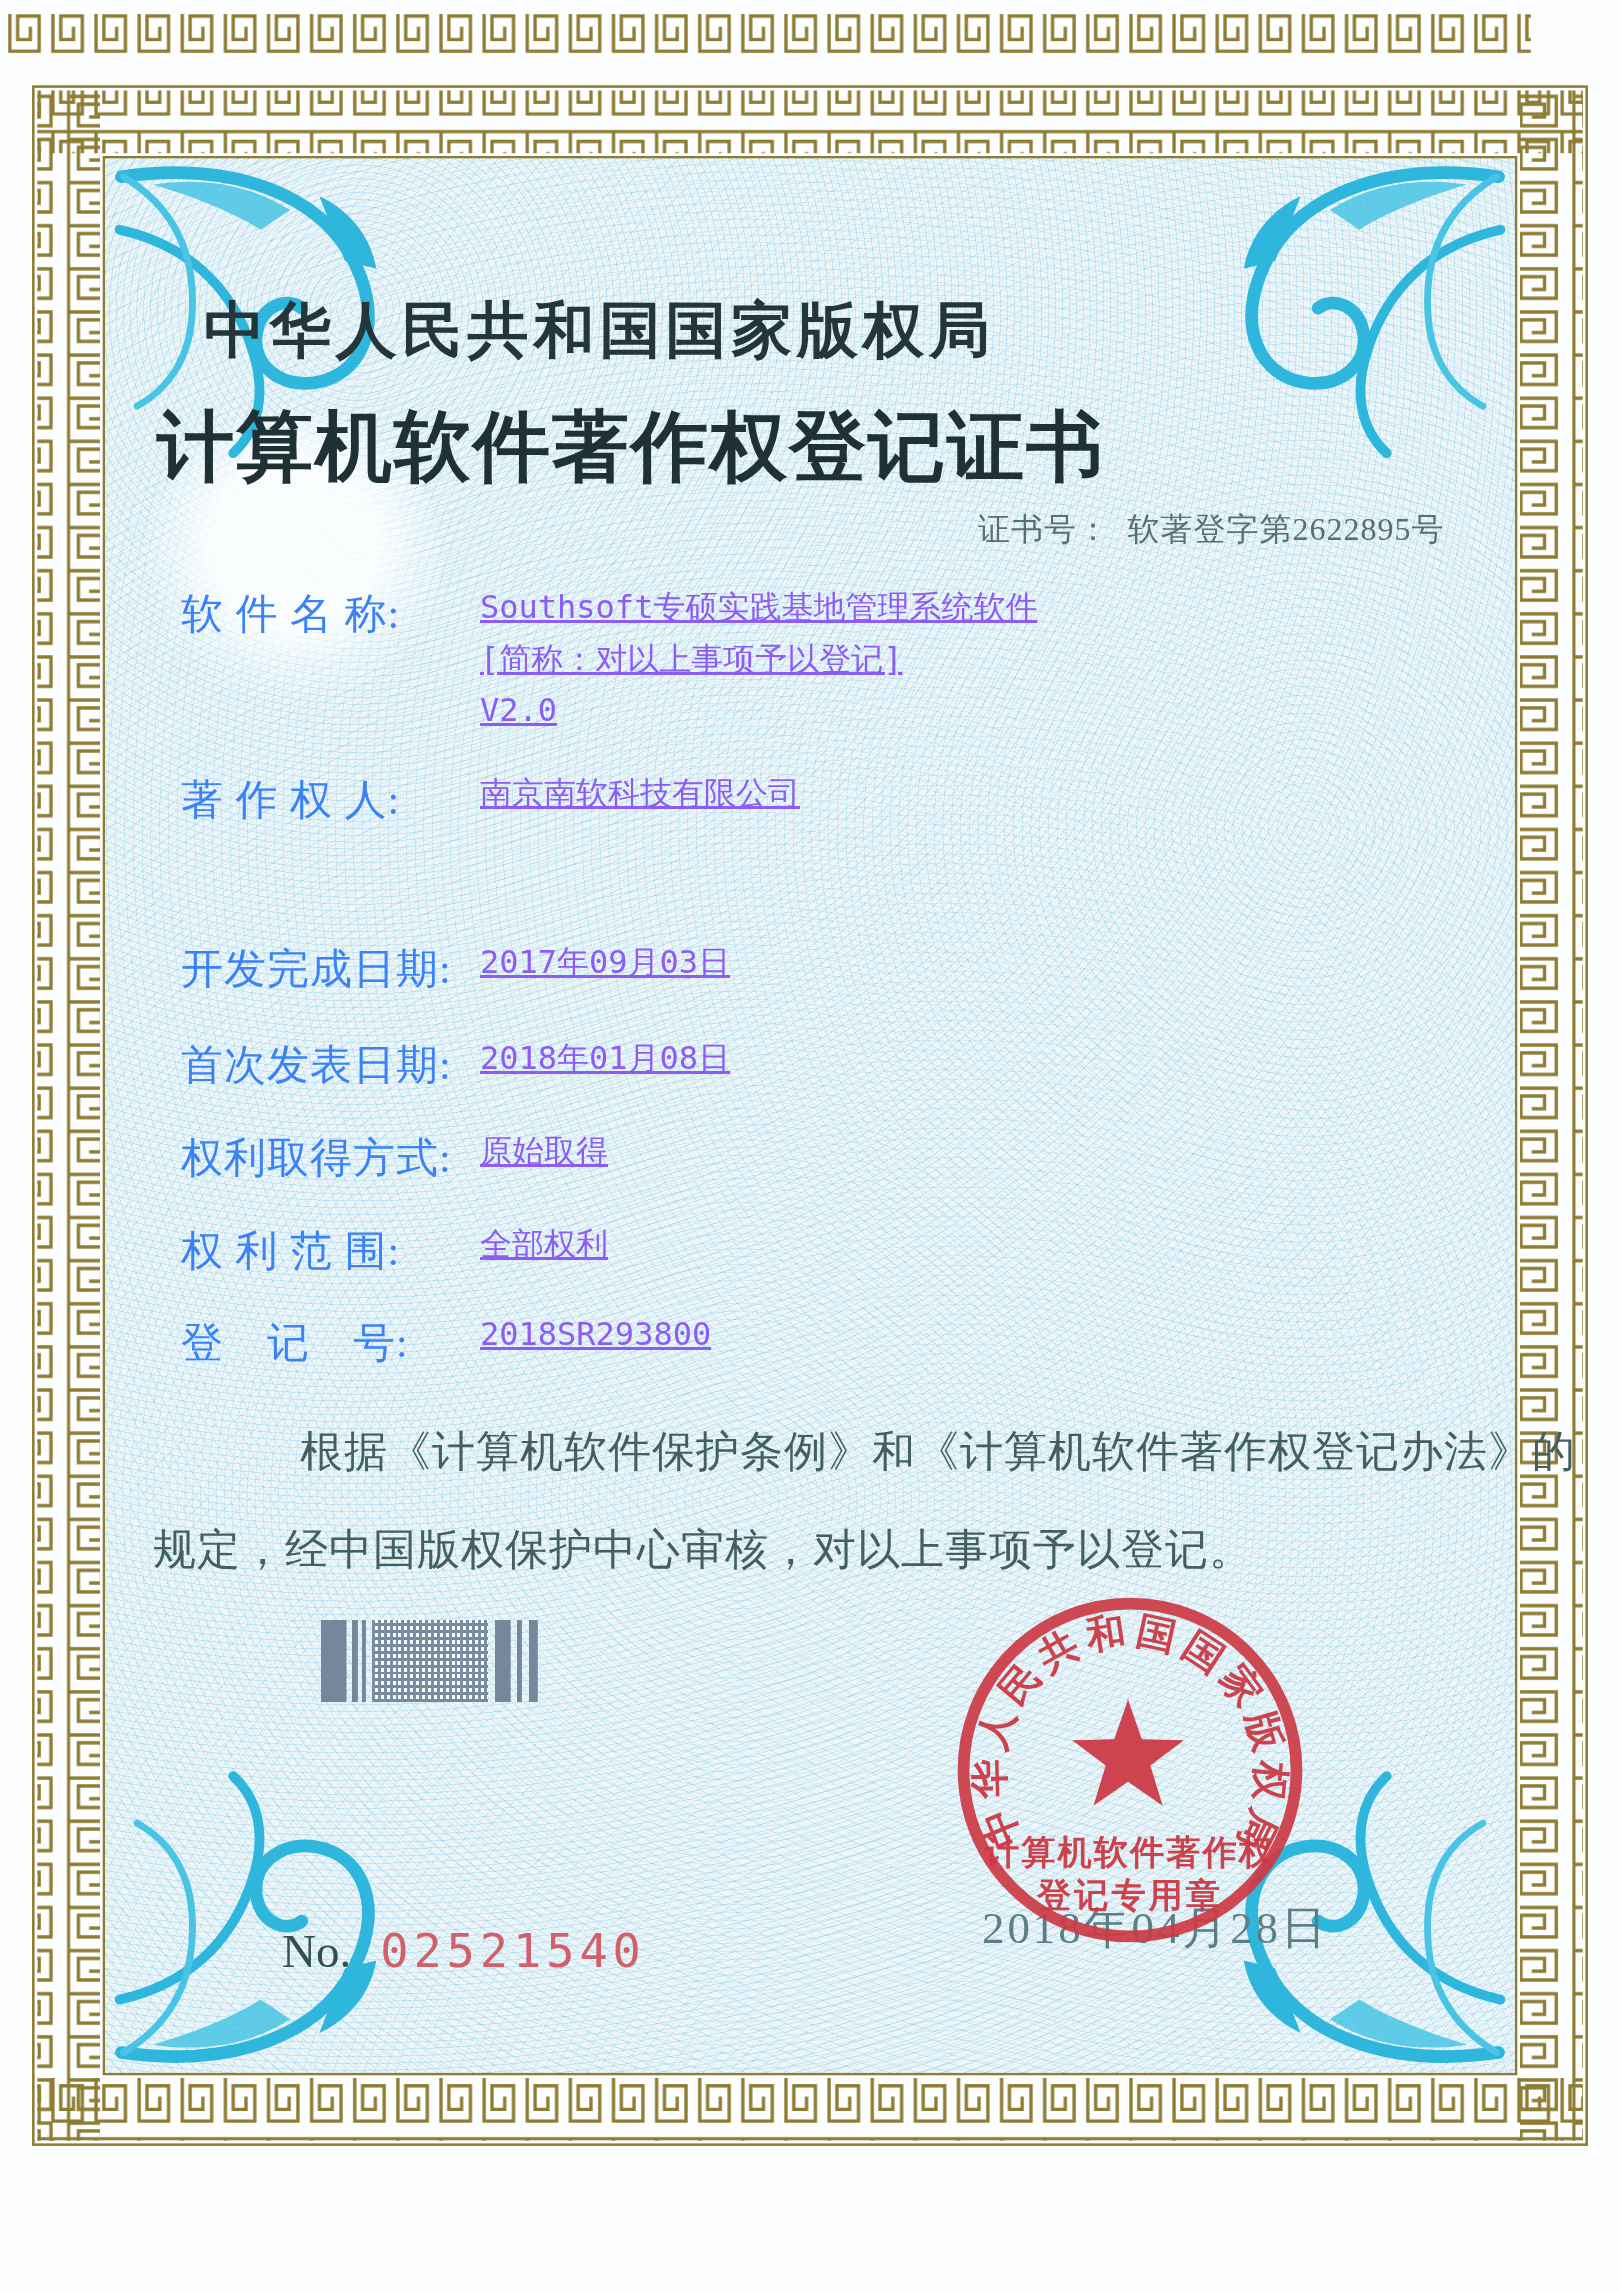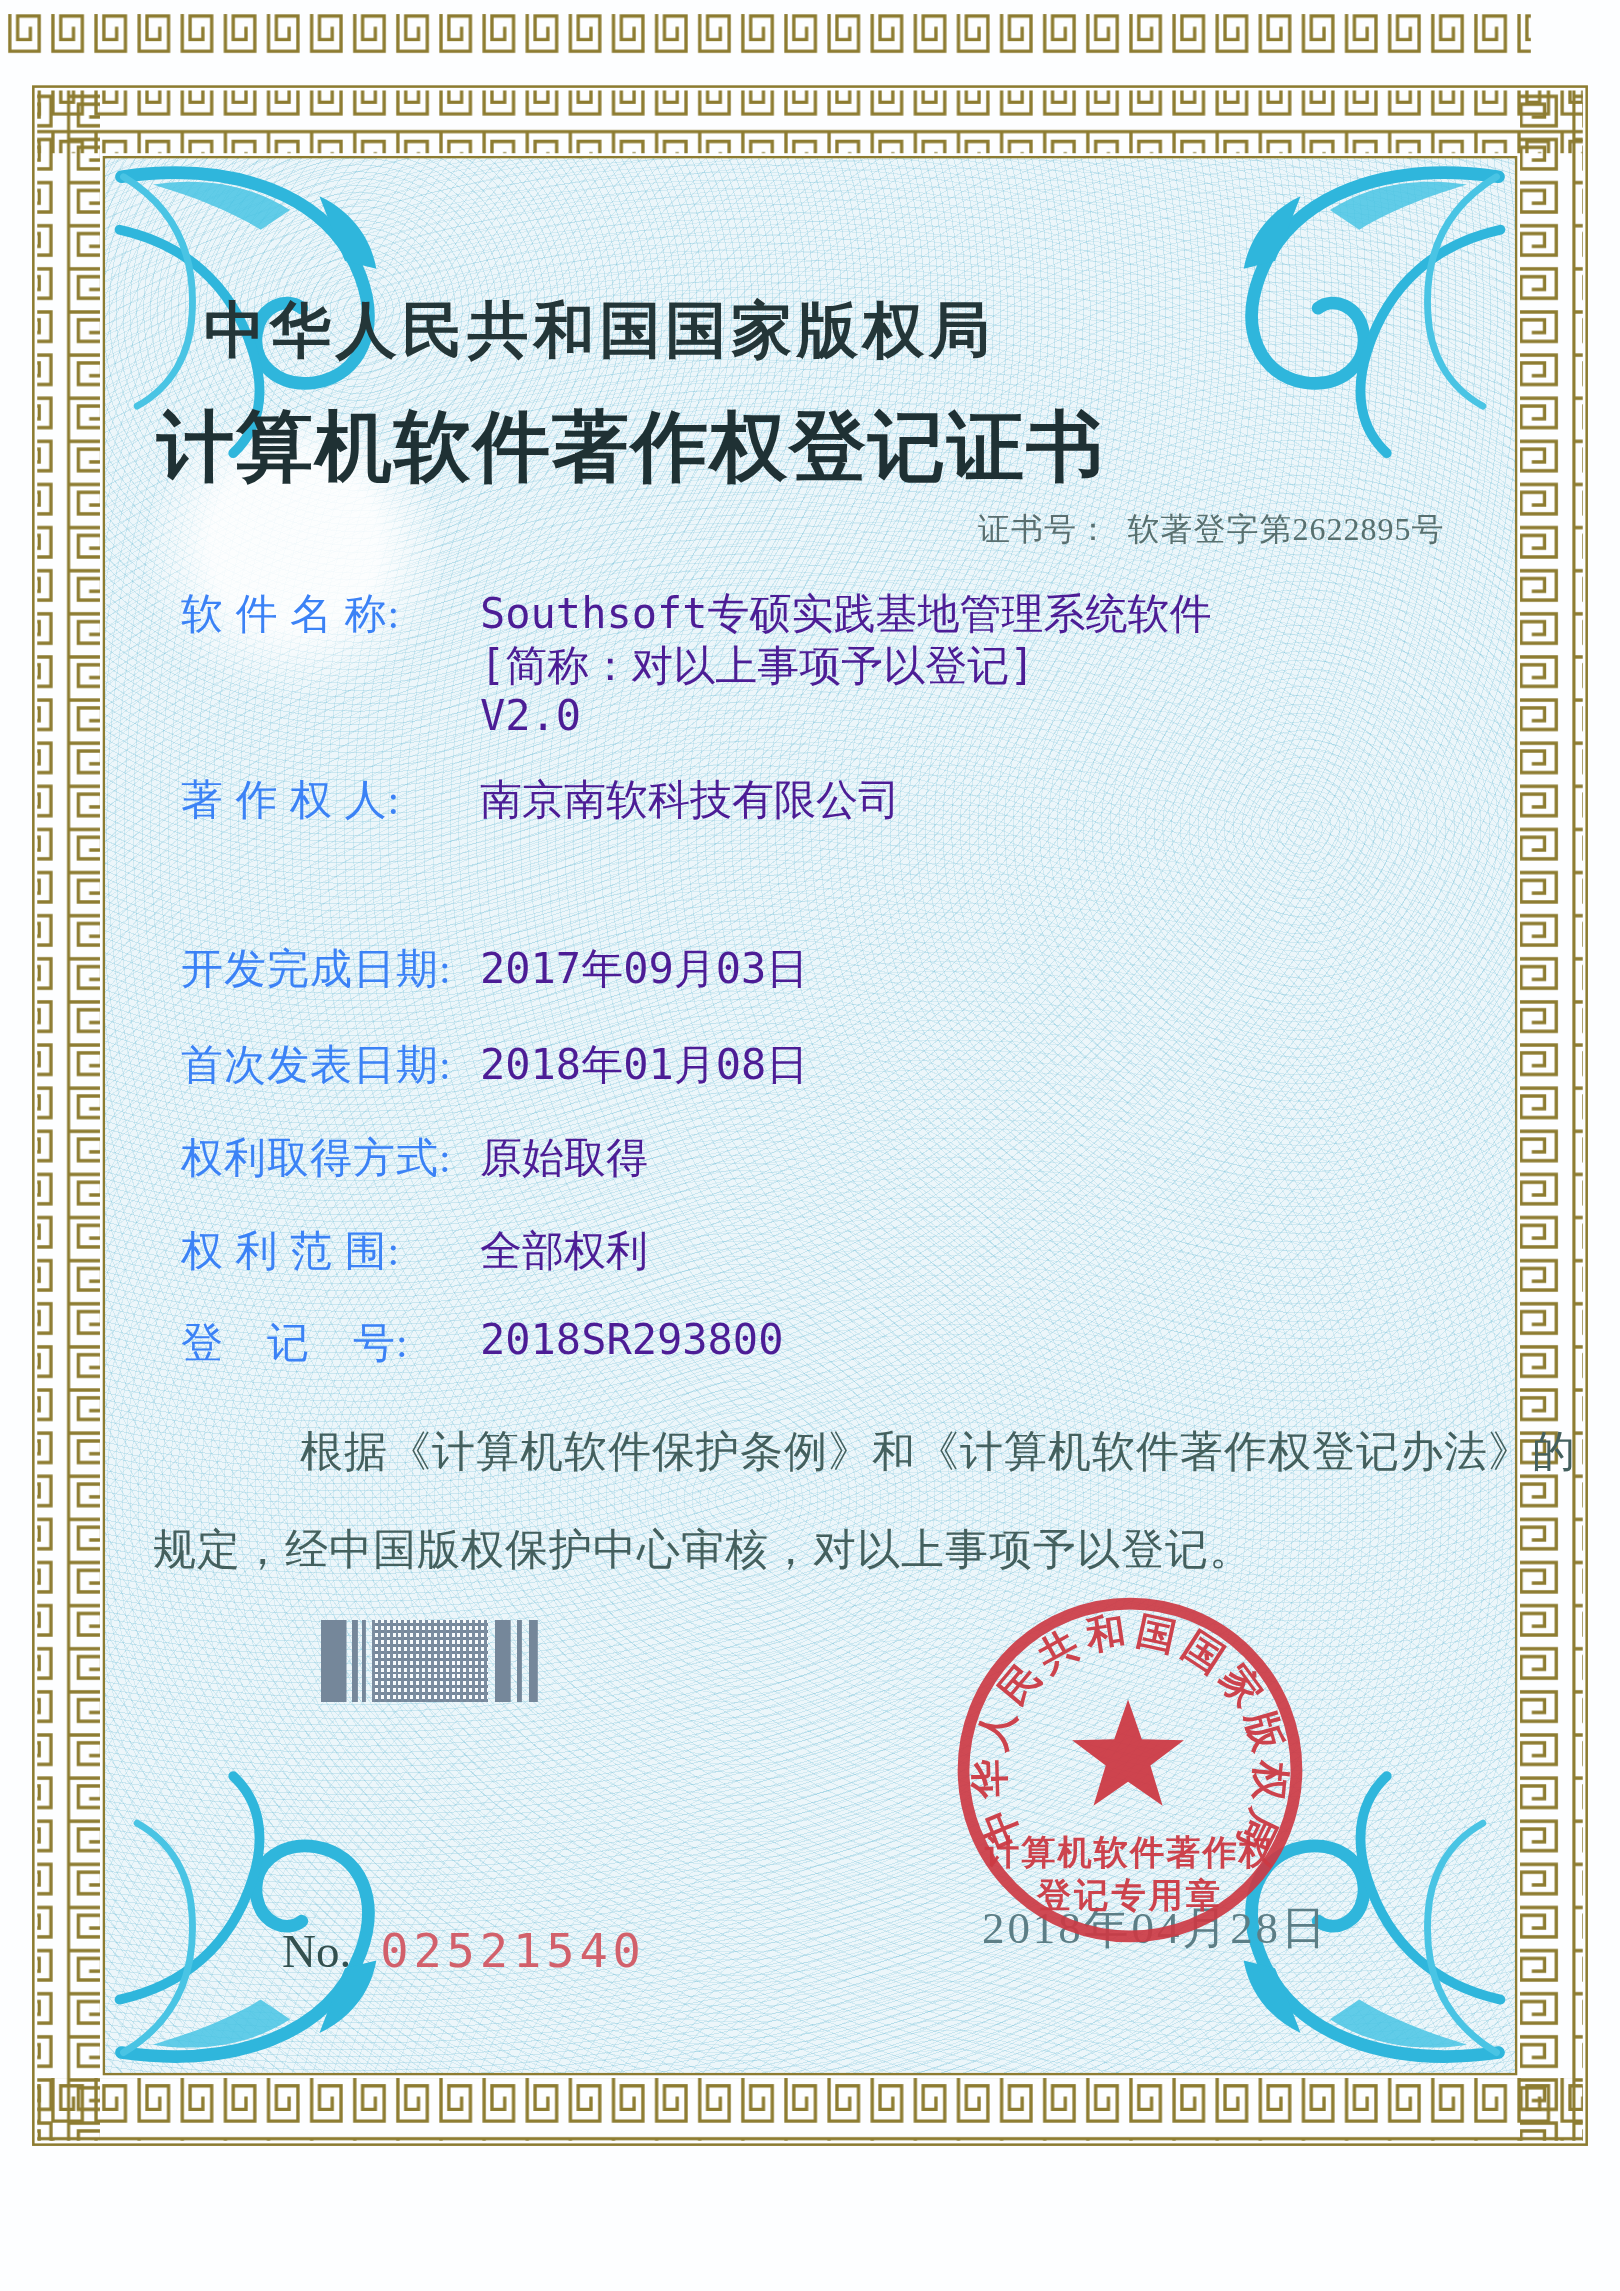--- a/index.html
+++ b/index.html
@@ -28,22 +28,22 @@
   .t{position:absolute; white-space:nowrap;}
 
   .authority{left:204px; top:290px; width:784px; text-align:center;
     font-size:61px; font-weight:bold; letter-spacing:4.9px; color:#243638;}
   .cert-title{left:157px; top:396px; width:887px; text-align:center;
     font-size:77px; font-weight:bold; letter-spacing:2px; color:#1f3134;}
   .certno{left:978px; top:508px; font-size:32px; color:#5a6f70; letter-spacing:1px;}
   .certno .v{margin-left:17.6px; color:#58706f;margin-top:22px;}
 
   .row-label{left:181px; width:294px; font-size:42px; color:#3b82f6; letter-spacing:1px;}
-  .row-value{left:480px; font-size:42px; color:#4c1d95;
-    font-family:"DejaVu Sans Mono","Liberation Mono",monospace;}
+  .row-value{left:480px; font-size:32px; color:#8b5cf6;
+    font-family:"DejaVu Sans Mono","Liberation Mono",monospace;text-decoration:underline;}
   .statement{font-size:43px; color:#44605e; letter-spacing:1px;}
 
   .barcode{
     position:absolute; left:321px; top:1620px; width:233px; height:82px; z-index:4;
     background-repeat:no-repeat;
     background-image:
       linear-gradient(#75879a,#75879a),
       linear-gradient(#75879a,#75879a),
       linear-gradient(#75879a,#75879a),
       repeating-linear-gradient(90deg,#7b8da0 0 2.9px, rgba(0,0,0,0) 2.9px 5.9px),

